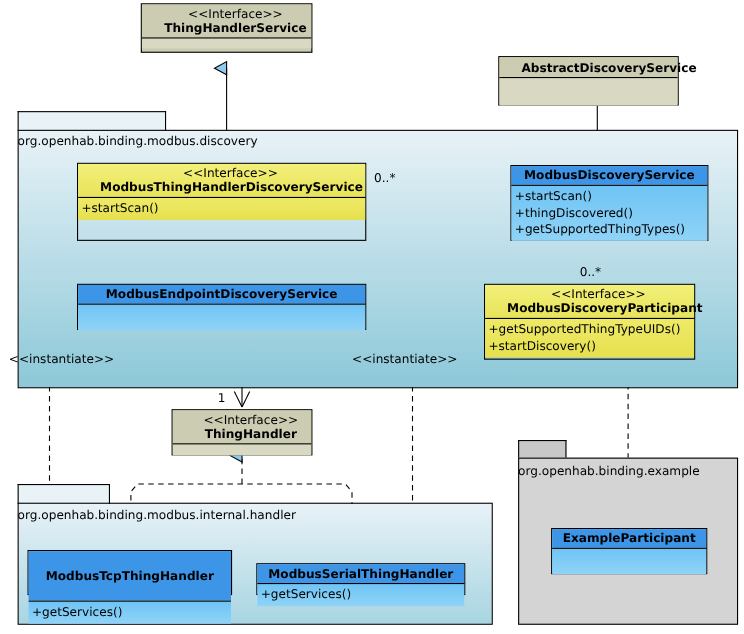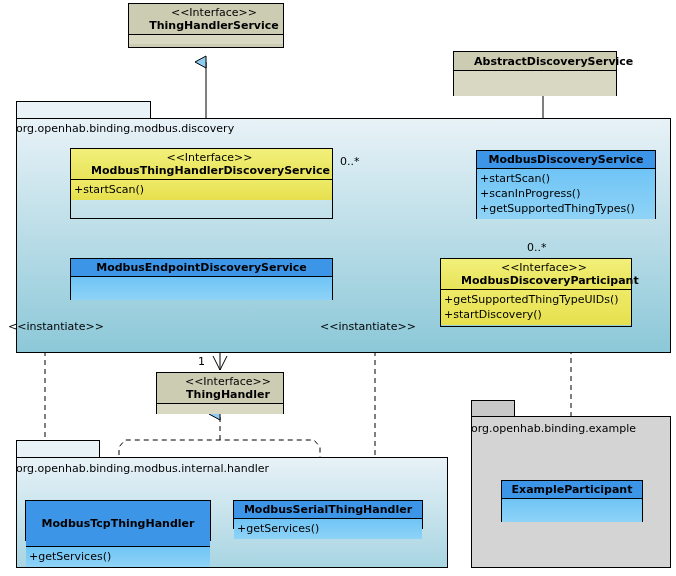--- a/index.html
+++ b/index.html
@@ -246,27 +246,27 @@
 <div class="node iface-yellow" style="left:70px; top:148px; width:263px; height:71px;">
   <div class="hdr">
     <span class="stereo">&lt;&lt;Interface&gt;&gt;</span>
     <span class="nm">ModbusThingHandlerDiscoveryService</span>
   </div>
   <div class="body">
     <span class="mth">+startScan()</span>
   </div>
 </div>
 
-<div class="node cls-blue" style="left:476px; top:150px; width:180px; height:69px;">
+<div class="node cls-blue" style="left:464px; top:150px; width:180px; height:69px;">
   <div class="hdr" style="padding:2px 4px;">
     <span class="nm">ModbusDiscoveryService</span>
   </div>
   <div class="body">
     <span class="mth">+startScan()</span>
-    <span class="mth">+scanInProgress()</span>
+    <span class="mth">+thingDiscovered()</span>
     <span class="mth">+getSupportedThingTypes()</span>
   </div>
 </div>
 
 <div class="node cls-blue" style="left:70px; top:258px; width:263px; height:42px;">
   <div class="hdr" style="padding:2px 4px;">
     <span class="nm">ModbusEndpointDiscoveryService</span>
   </div>
   <div class="body" style="height:24px;"></div>
 </div>
@@ -292,21 +292,21 @@
 
 <div class="node cls-blue" style="left:25px; top:500px; width:186px; height:41px;">
   <div class="hdr" style="padding:16px 4px;">
     <span class="nm">ModbusTcpThingHandler</span>
   </div>
   <div class="body">
     <span class="mth">+getServices()</span>
   </div>
 </div>
 
-<div class="node cls-blue" style="left:233px; top:500px; width:190px; height:29px;">
+<div class="node cls-blue" style="left:233px; top:512px; width:190px; height:29px;">
   <div class="hdr" style="padding:2px 4px;">
     <span class="nm">ModbusSerialThingHandler</span>
   </div>
   <div class="body">
     <span class="mth">+getServices()</span>
   </div>
 </div>
 
 <div class="node cls-blue" style="left:501px; top:480px; width:142px; height:42px;">
   <div class="hdr" style="padding:2px 4px;">

